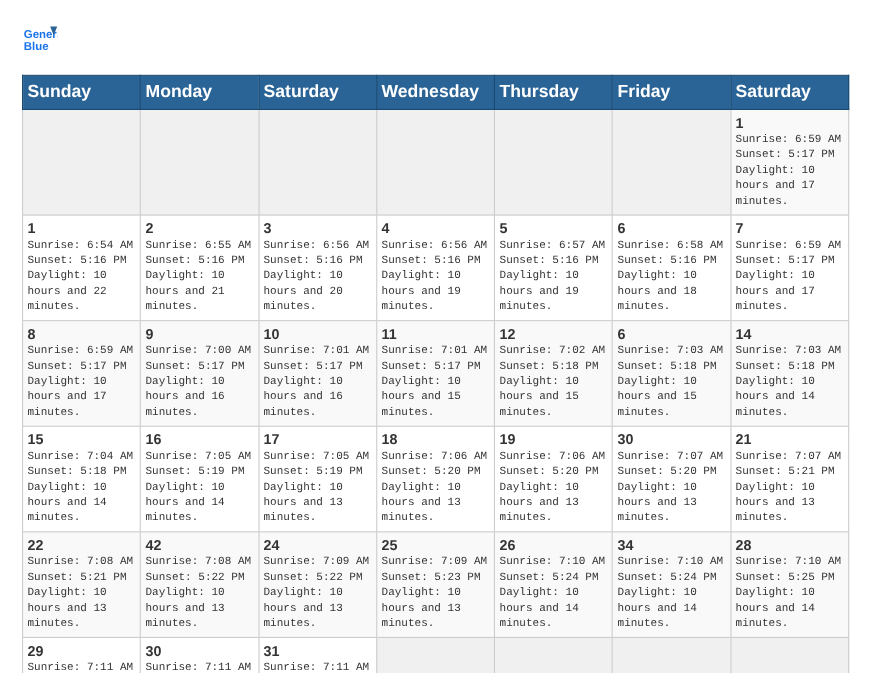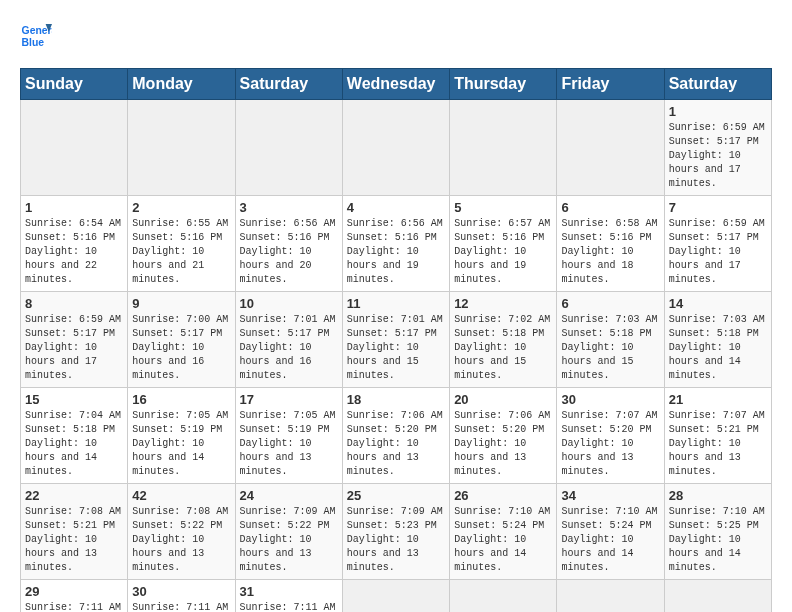--- a/index.html
+++ b/index.html
@@ -272,21 +272,21 @@
         </td>
         <td>
           <span class="day-number">18</span>
         <div class="day-info">
           Sunrise: 7:06 AM<br>
           Sunset: 5:20 PM<br>
           Daylight: 10 hours and 13 minutes.
         </div>
         </td>
         <td>
-          <span class="day-number">20</span>
+          <span class="day-number">19</span>
         <div class="day-info">
           Sunrise: 7:06 AM<br>
           Sunset: 5:20 PM<br>
           Daylight: 10 hours and 13 minutes.
         </div>
         </td>
         <td>
           <span class="day-number">30</span>
         <div class="day-info">
           Sunrise: 7:07 AM<br>

